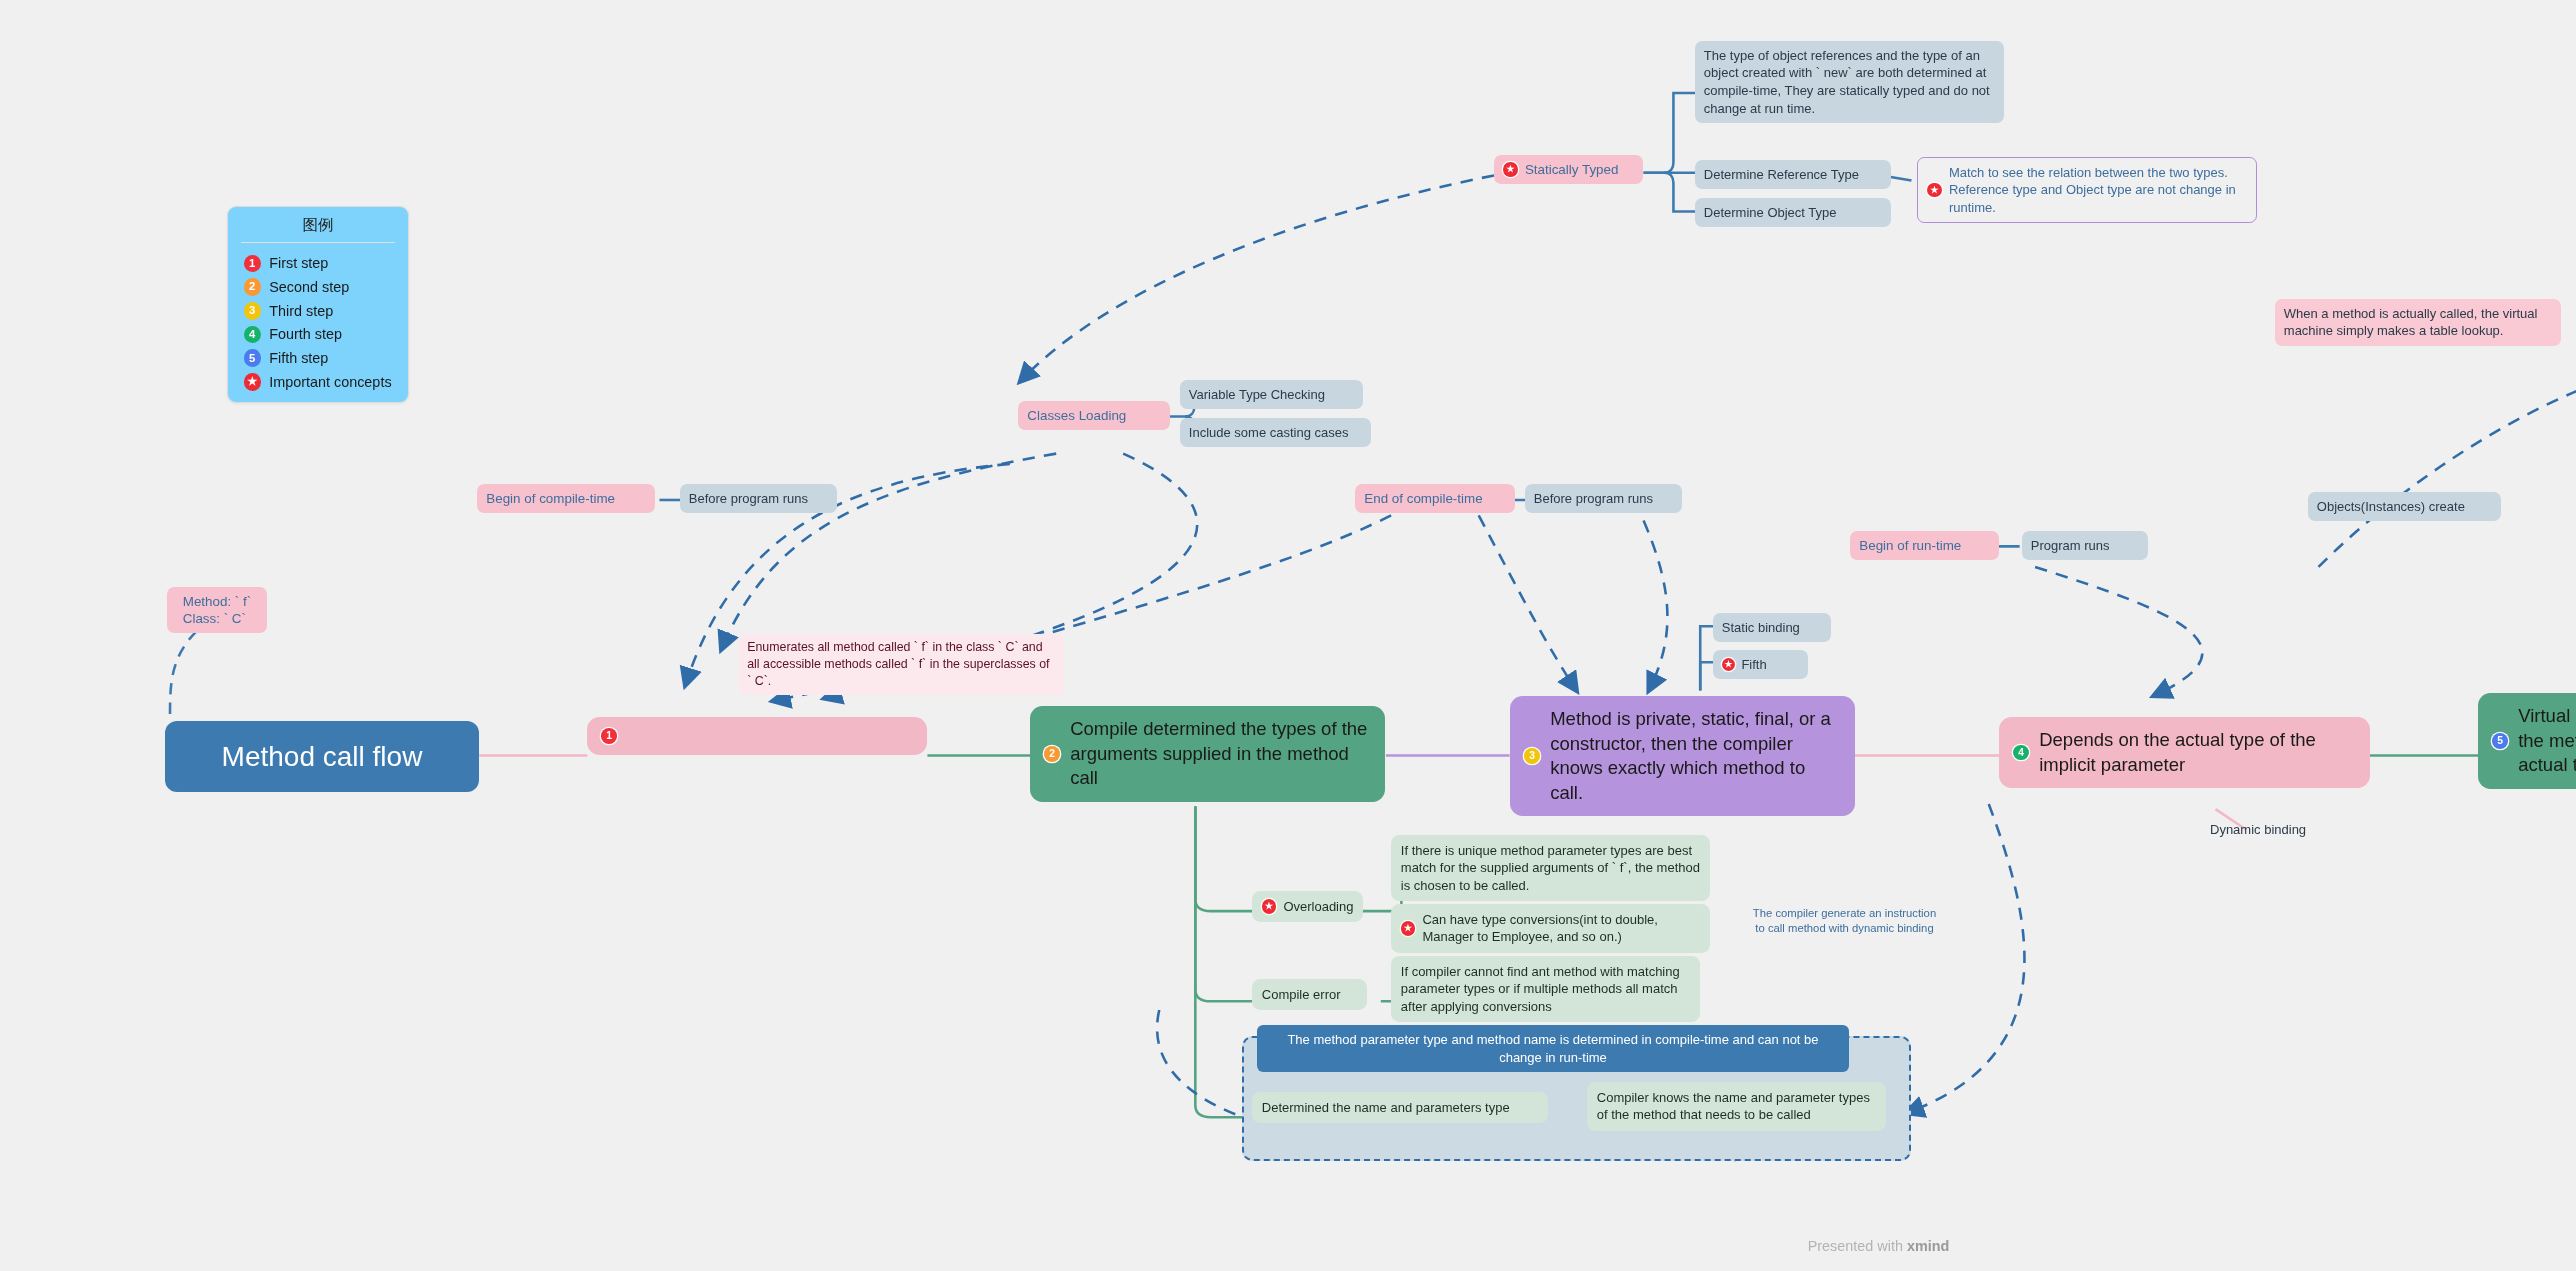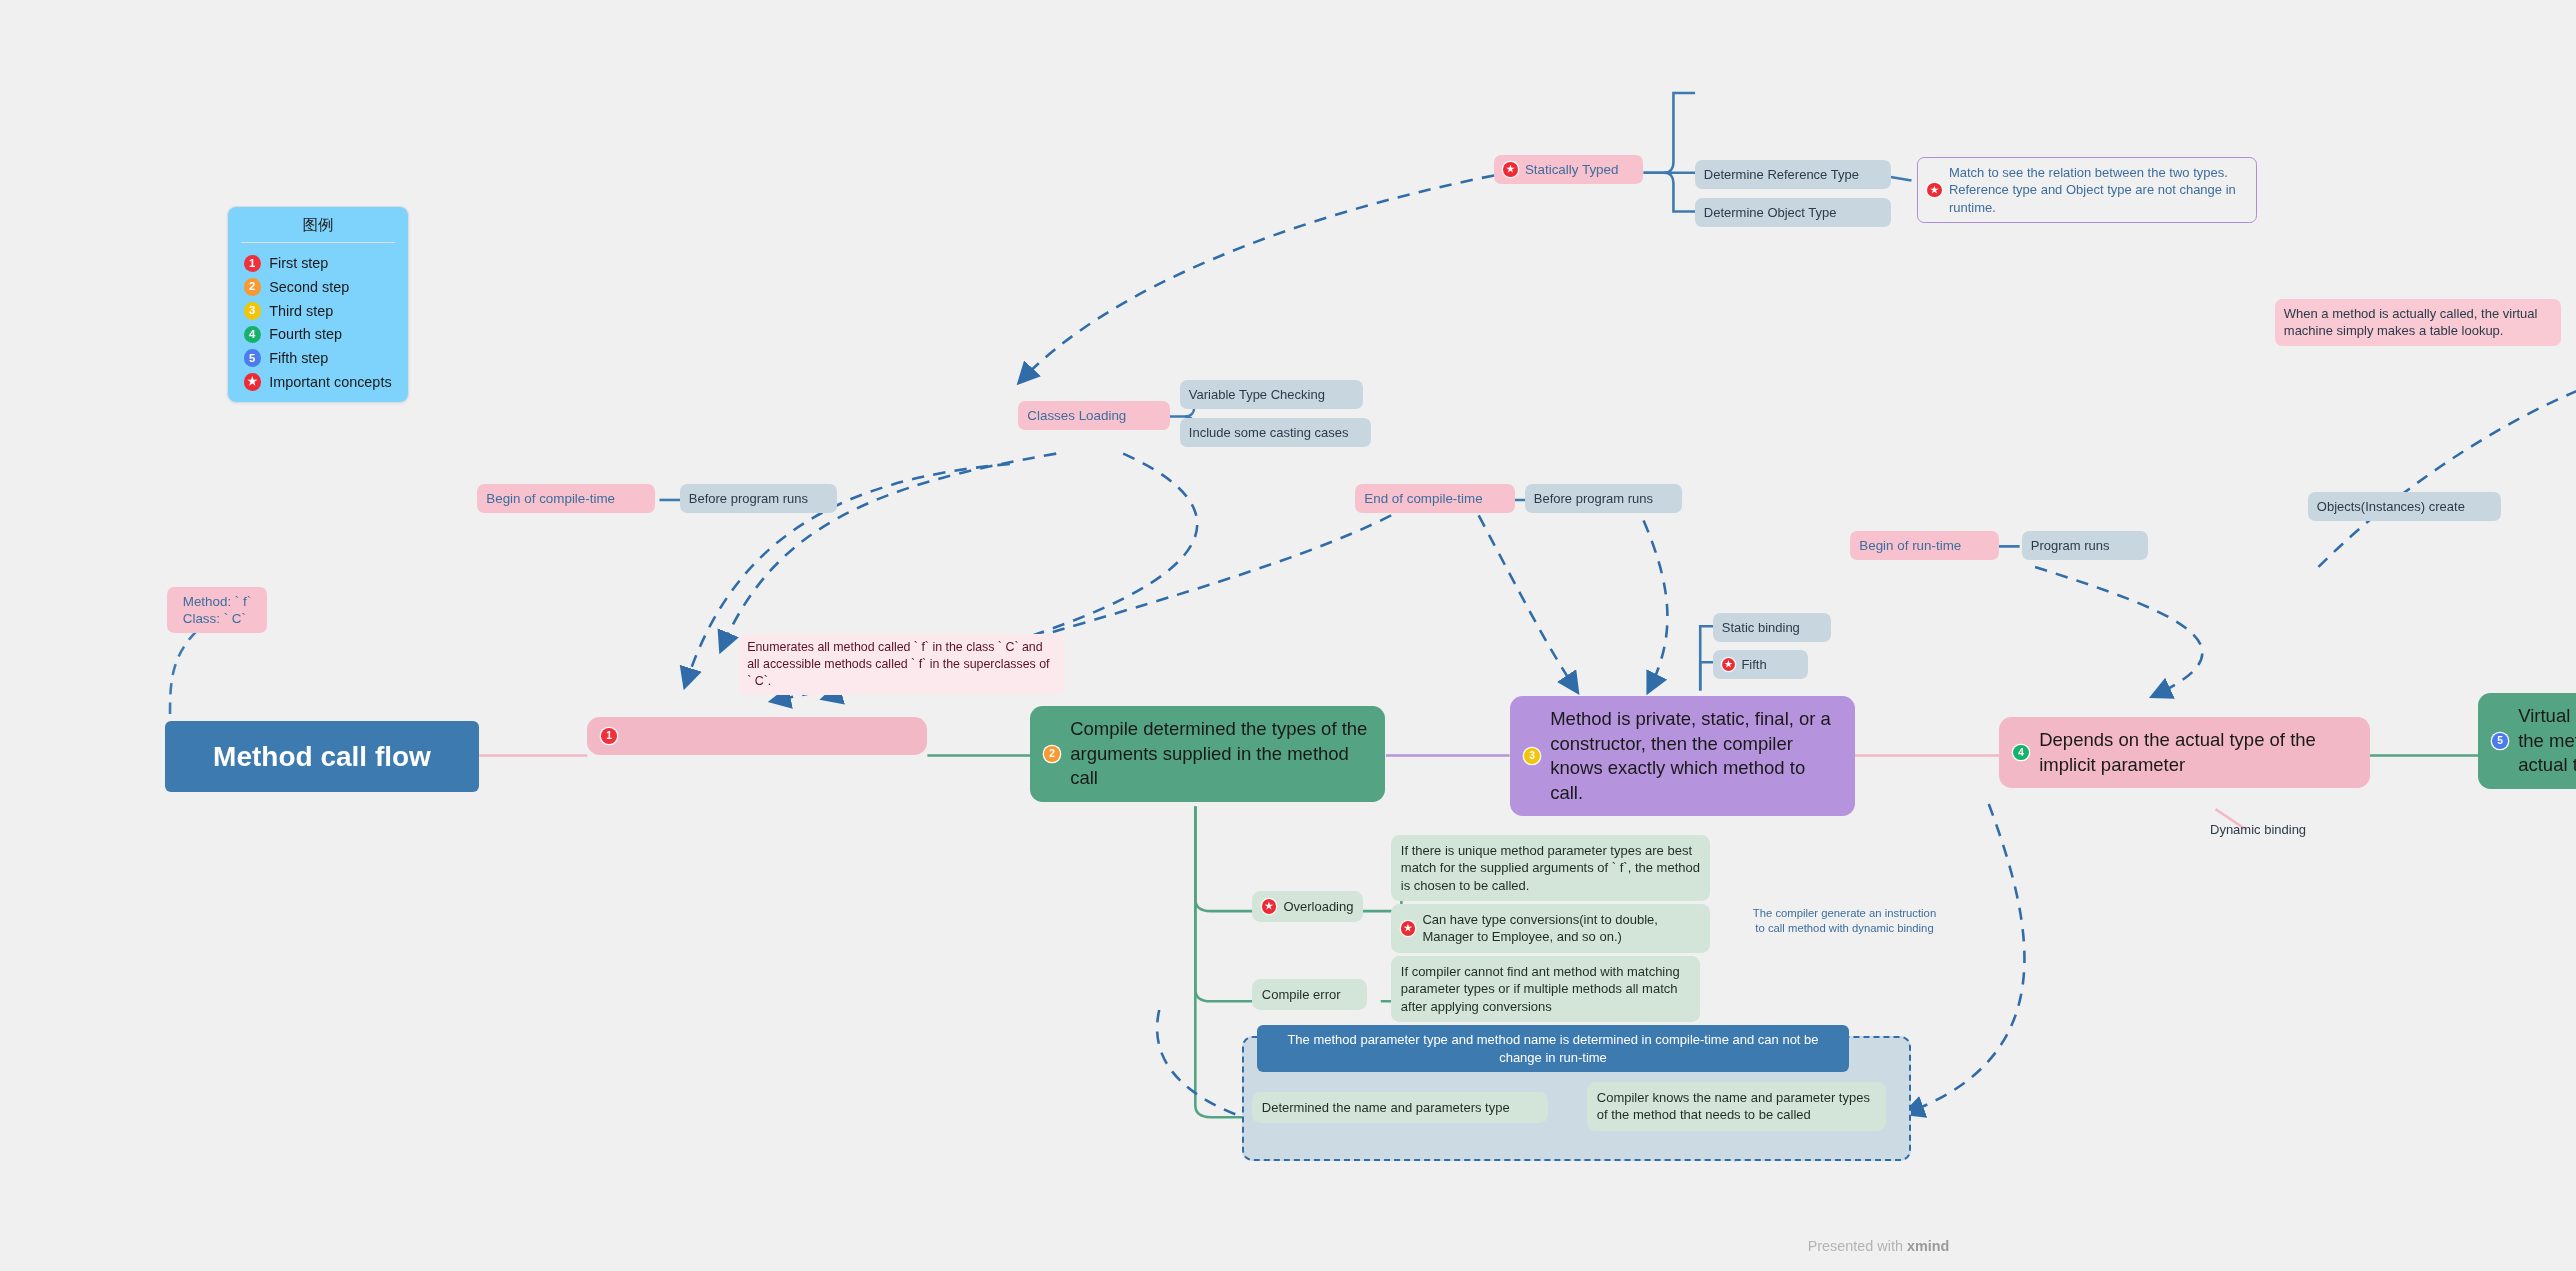--- a/index.html
+++ b/index.html
@@ -19,21 +19,21 @@
   .badge{flex:0 0 auto;border-radius:50%;display:inline-flex;align-items:center;justify-content:center;
          color:#fff;font-weight:bold;line-height:1;box-shadow:0 0 0 1.3px #fff;}
   .b1{background:#f0303a;}
   .b2{background:#f79a33;}
   .b3{background:#f2c50d;}
   .b4{background:#17b26a;}
   .b5{background:#4b7bec;}
   .bstar{background:#ee2b34;}
 
   
-  .root{background:#3d7ab0;color:#fff;border-radius:6px;justify-content:center;font-weight:bold;}
+  .root{background:#3d7ab0;color:#fff;border-radius:12px;justify-content:center;}
   .root .txt{font-size:28px;color:#ffffff;}
 
   
   .step{border-radius:12.4px;padding:11.3px 14.4px;gap:10.3px;}
   .step .txt{font-size:18.5px;color:#1a1a1a;line-height:1.32;}
   .pink{background:#f3b8c6;}
   .green{background:#54a383;}
   .purple{background:#b693dd;}
 
   
@@ -222,20 +222,23 @@
 <div class="node step green" style="left:2478px;top:693px;width:386px;">
   <span class="badge b5" style="width:15.5px;height:15.5px;font-size:10.3px;">5</span>
   <span class="txt">Virtual machine must call the version of the method that is appropriate for the actual type of the object to which refers.</span>
 </div>
 
 <div class="node pinkpill" style="left:1494px;top:155px;width:149px;gap:7.2px;">
   <span class="badge bstar" style="width:14.4px;height:14.4px;font-size:9.3px;">★</span>
   <span class="txt">Statically Typed</span>
 </div>
 
+<div class="node greybox" style="left:1695px;top:41px;width:309px;">
+  <span class="txt">The type of object references and the type of an object created with ` new` are both determined at compile-time, They are statically typed and do not change at run time.</span>
+</div>
 
 <div class="node greybox" style="left:1695px;top:160px;width:196px;">
   <span class="txt">Determine Reference Type</span>
 </div>
 
 <div class="node greybox" style="left:1695px;top:198px;width:196px;">
   <span class="txt">Determine Object Type</span>
 </div>
 
 <div class="node purpleline" style="left:1917px;top:157px;width:340px;">

